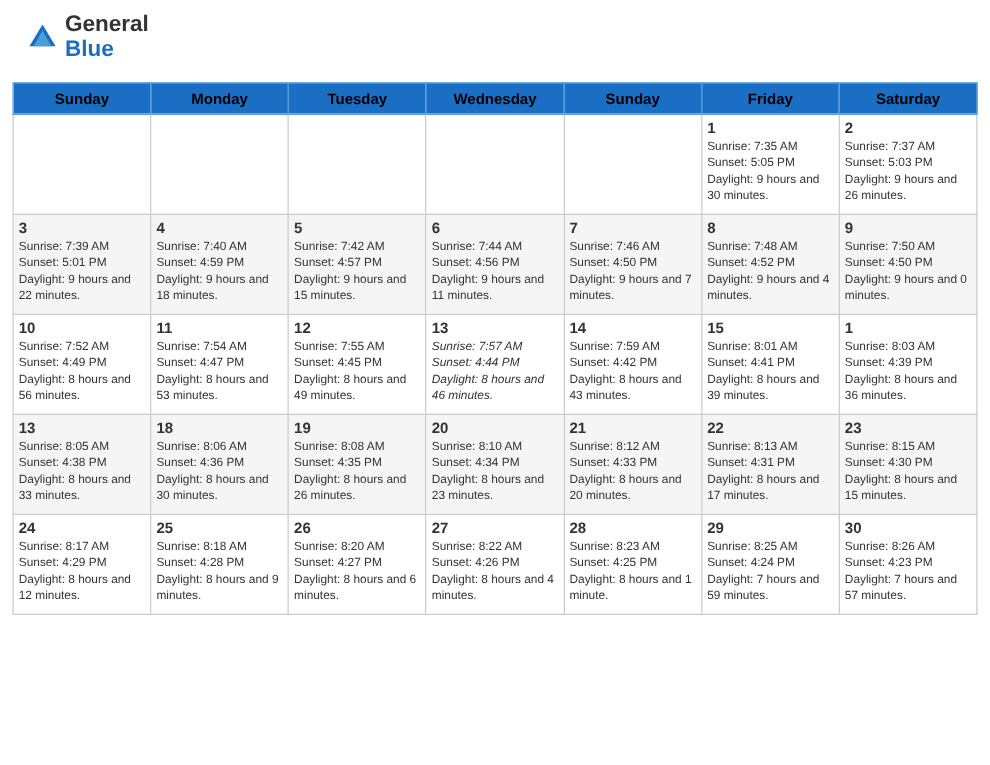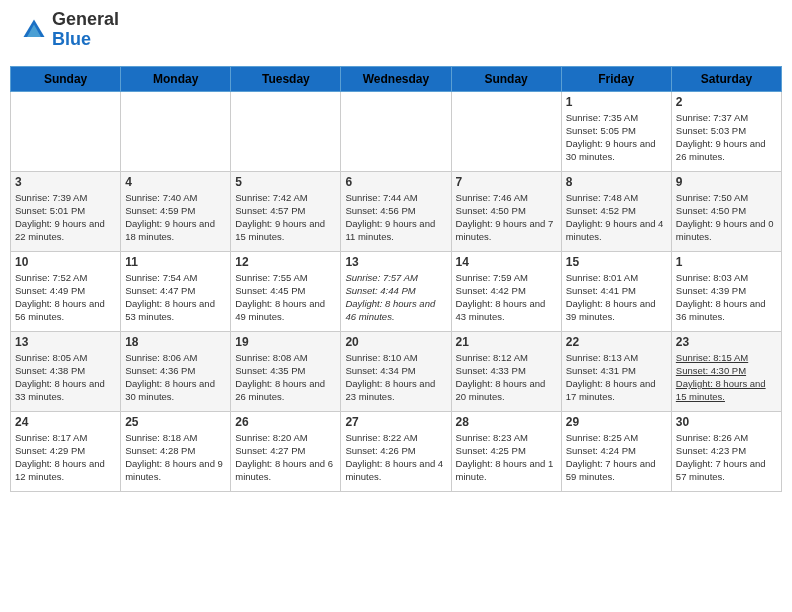--- a/index.html
+++ b/index.html
@@ -191,21 +191,21 @@
 Daylight: 8 hours and 20 minutes.</div>
         </td>
         <td>
           <span class="day-num">22</span>
           <div class="day-info" style="white-space: pre-line;">Sunrise: 8:13 AM
 Sunset: 4:31 PM
 Daylight: 8 hours and 17 minutes.</div>
         </td>
         <td>
           <span class="day-num">23</span>
-          <div class="day-info" style="white-space: pre-line; text-decoration: underline;">Sunrise: 8:15 AM
+          <div class="day-info" style="white-space: pre-line;">Sunrise: 8:15 AM
 Sunset: 4:30 PM
 Daylight: 8 hours and 15 minutes.</div>
         </td>
       </tr>
       <tr>
         <td>
           <span class="day-num">24</span>
           <div class="day-info" style="white-space: pre-line;">Sunrise: 8:17 AM
 Sunset: 4:29 PM
 Daylight: 8 hours and 12 minutes.</div>

